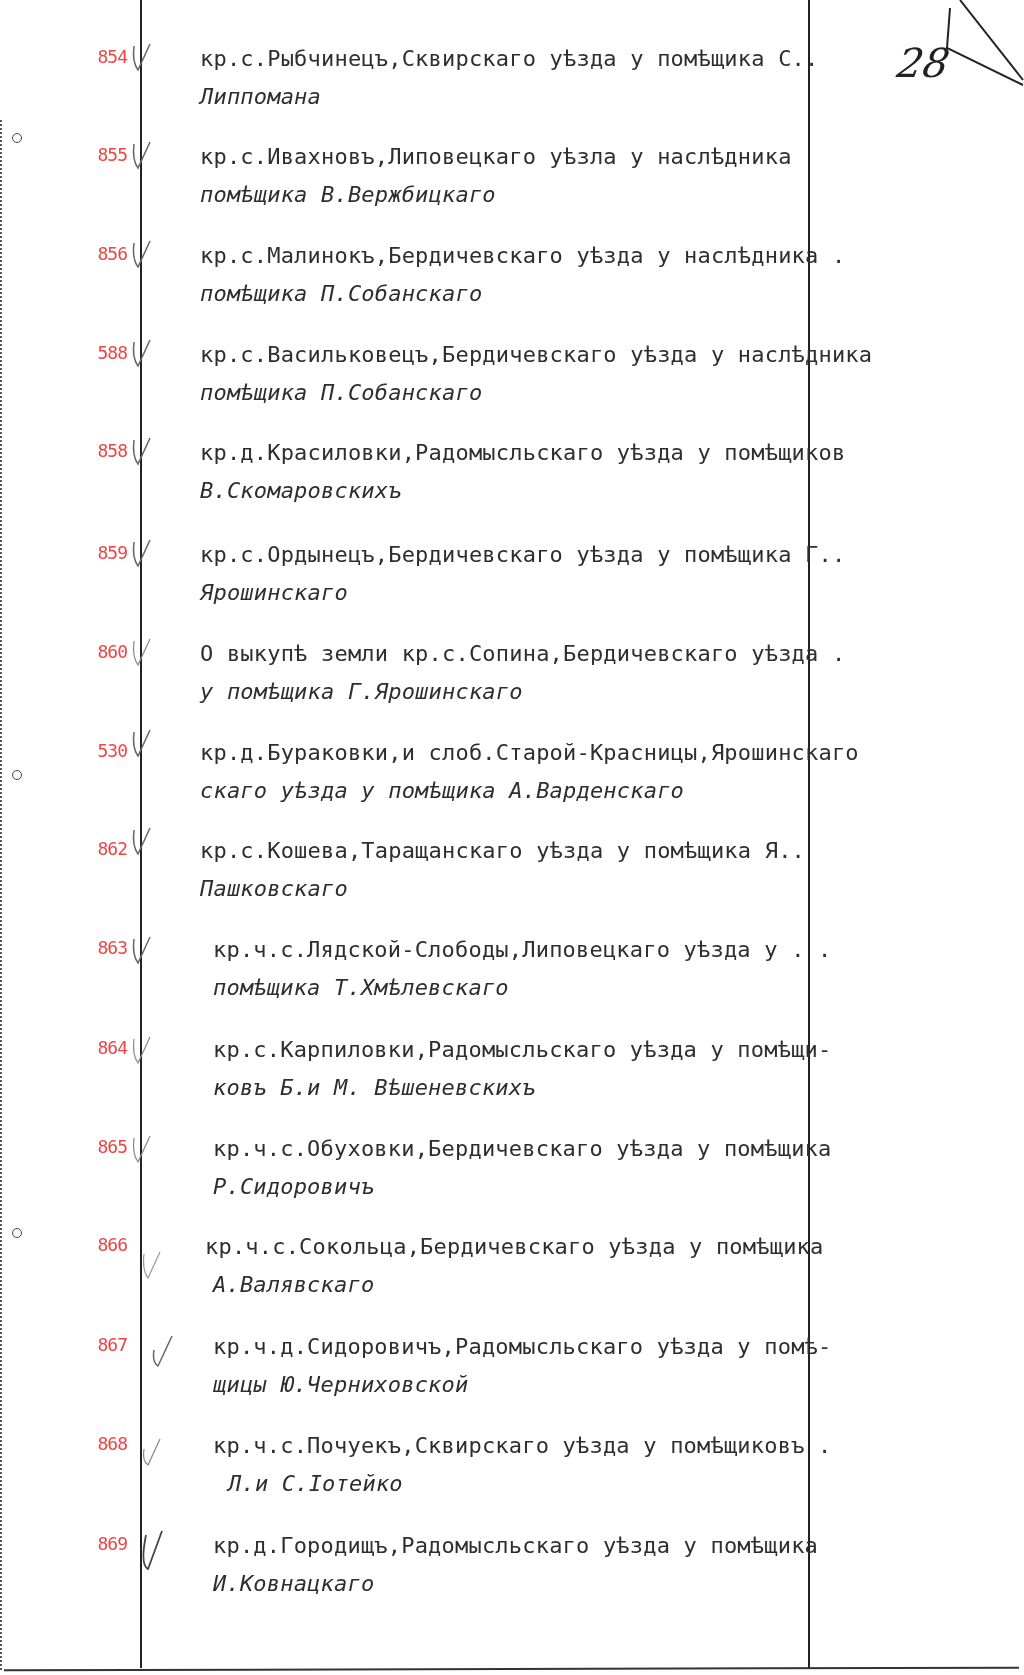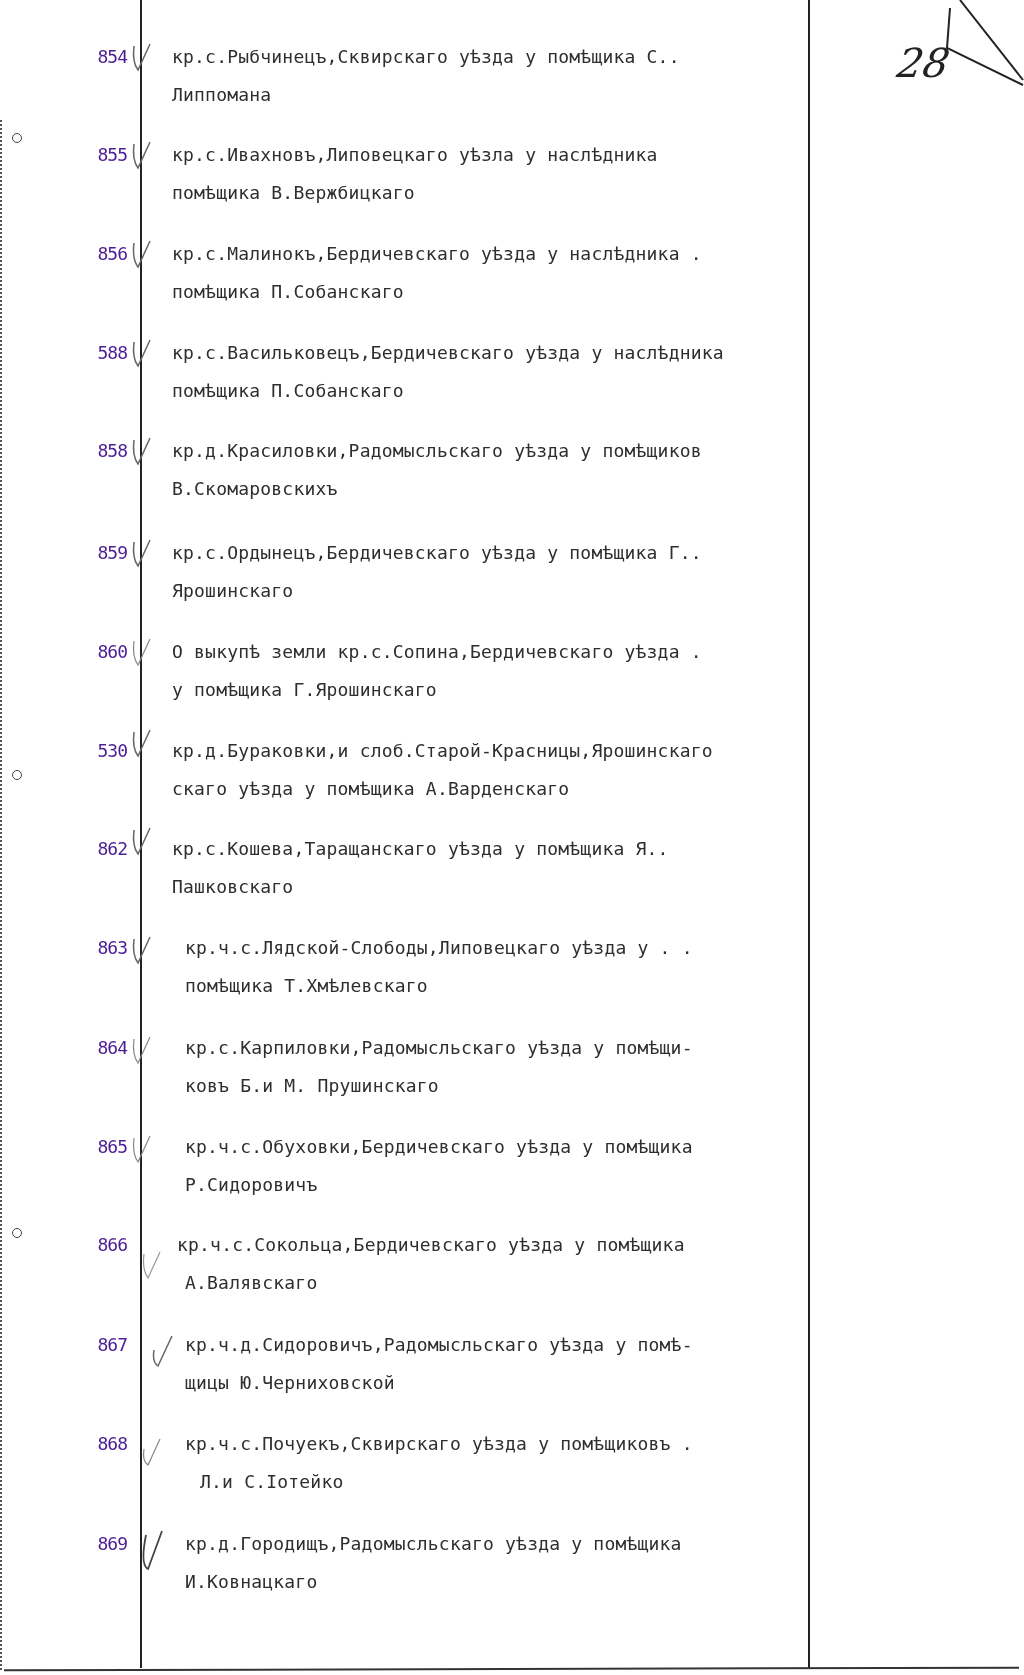--- a/index.html
+++ b/index.html
@@ -8,25 +8,25 @@
       font-family: "DejaVu Sans Mono", "Liberation Mono", monospace; color: #2b2b2b;
     }
     .page { position: absolute; inset: 0; }
     .vline-left { position: absolute; left: 140px; top: 0; width: 2px; height: 1668px; background: #222; }
     .vline-right { position: absolute; left: 808px; top: 0; width: 2px; height: 1668px; background: #222; }
     .bottom-line { position: absolute; left: 4px; top: 1668px; width: 1015px; height: 2px; background: #333; transform: rotate(-0.15deg); }
     .left-edge { position: absolute; left: 0; top: 120px; width: 3px; height: 1550px; border-left: 2px dotted #555; }
     .folio { position: absolute; left: 898px; top: 40px; font-family: "DejaVu Serif", serif; font-style: italic; font-size: 40px; color: #222; transform: skewX(-10deg); }
     .corner-mark { position: absolute; left: 945px; top: 0; width: 80px; height: 90px; }
     .entry { position: absolute; left: 0; width: 810px; }
-    .num { position: absolute; left: 82px; width: 45px; text-align: right; font-size: 18px; letter-spacing: -1px; color: #4c1d95; }
+    .num { position: absolute; left: 82px; width: 45px; text-align: right; font-size: 18px; letter-spacing: -1px; color: #ef4444; }
     .tick { position: absolute; left: 140px; width: 24px; height: 34px; }
-    .line1, .line2 { position: absolute; font-size: 18px; white-space: nowrap; letter-spacing: 0.2px; color: #2e2e2e; }
+    .line1, .line2 { position: absolute; font-size: 22px; white-space: nowrap; letter-spacing: 0.2px; color: #2e2e2e; margin-left: 28px; }
     .line1 { left: 172px; }
-    .line2 { left: 172px; }
+    .line2 { left: 172px; font-style: italic; }
     .dot { position: absolute; width: 8px; height: 8px; border: 1.5px solid #444; border-radius: 50%; }
   </style>
 </head>
 <body>
 
 <div class="page">
   <div class="left-edge"></div>
   <div class="vline-left"></div>
   <div class="vline-right"></div>
   <div class="bottom-line"></div>
@@ -130,21 +130,21 @@
     <span class="line1" style="left:185px">кр.ч.с.Лядской-Слободы,Липовецкаго уѣзда у . .</span>
     <span class="line2" style="top:38px;left:185px">помѣщика Т.Хмѣлевскаго</span>
   </div>
 
   <div class="entry" style="top:1037px">
     <span class="num">864</span>
     <svg class="tick" style="left:130px;top:-4px" viewBox="0 0 24 34">
         <path d="M4 6 Q2 22 8 30 L20 4" fill="none" stroke="#888" stroke-width="1.2"></path>
       </svg>
     <span class="line1" style="left:185px">кр.с.Карпиловки,Радомысльскаго уѣзда у помѣщи-</span>
-    <span class="line2" style="top:38px;left:185px">ковъ Б.и М. Прушинскаго</span>
+    <span class="line2" style="top:38px;left:185px">ковъ Б.и М. Вѣшеневскихъ</span>
   </div>
 
   <div class="entry" style="top:1136px">
     <span class="num">865</span>
     <svg class="tick" style="left:130px;top:-4px" viewBox="0 0 24 34">
         <path d="M4 6 Q2 22 8 30 L20 4" fill="none" stroke="#888" stroke-width="1.2"></path>
       </svg>
     <span class="line1" style="left:185px">кр.ч.с.Обуховки,Бердичевскаго уѣзда у помѣщика</span>
     <span class="line2" style="top:38px;left:185px">Р.Сидоровичъ</span>
   </div>

